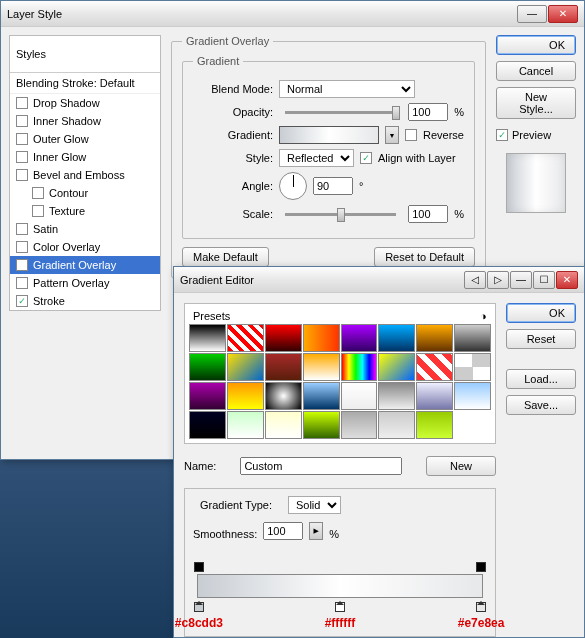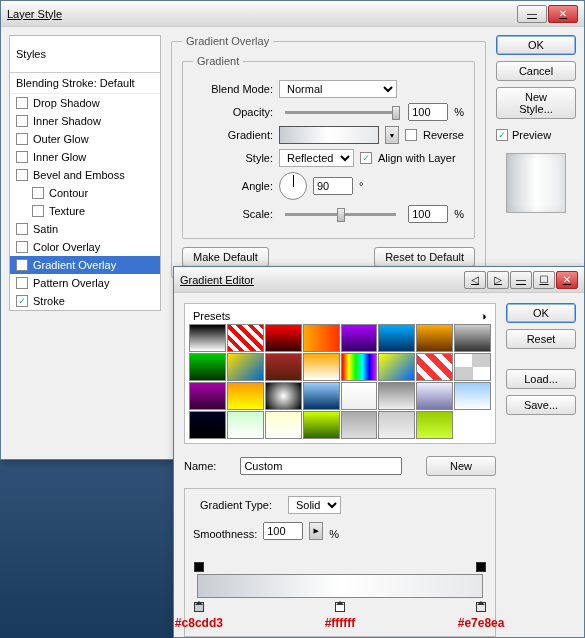--- a/index.html
+++ b/index.html
@@ -1,19 +1,19 @@
 <!DOCTYPE html>
 <html><head>
 <meta charset="utf-8">
 <style>
 * { box-sizing: border-box; font-family: "Segoe UI", Tahoma, sans-serif; font-size: 11px; }
 body { margin: 0; background: linear-gradient(180deg, #6a8bb8 0%, #1a3a5c 100%); width: 585px; height: 638px; overflow: hidden; position: relative; }
 .window { position: absolute; background: #f0f0f0; border: 1px solid #5a7a9a; box-shadow: 2px 2px 8px rgba(0,0,0,0.3); }
 .layer-style { left: 0; top: 0; width: 585px; height: 460px; }
-.titlebar { background: linear-gradient(180deg, #fdfdfd 0%, #e8e8e8 50%, #d8d8d8 100%); height: 26px; display: flex; align-items: center; padding: 0 6px; border-bottom: 1px solid #ccc; text-decoration: underline; }
+.titlebar { background: linear-gradient(180deg, #fdfdfd 0%, #e8e8e8 50%, #d8d8d8 100%); height: 26px; display: flex; align-items: center; padding: 0 6px; border-bottom: 1px solid #ccc; }
 .titlebar span { flex: 1; }
 .win-btns { display: flex; gap: 1px; }
 .win-btn { width: 30px; height: 18px; border: 1px solid #888; background: linear-gradient(180deg,#f8f8f8,#d8d8d8); display: flex; align-items: center; justify-content: center; border-radius: 2px; font-size: 10px; }
 .win-close { background: linear-gradient(180deg,#e88,#c33); color:#fff; border-color:#a22; }
 .dialog-body { display: flex; padding: 8px; gap: 10px; }
 .styles-panel { border: 1px solid #bbb; width: 152px; background: #fff; padding: 0; }
 .styles-header { padding: 12px 6px; border-bottom: 1px solid #ccc; }
 .blending-header { padding: 4px 6px; border-bottom: 1px solid #eee; }
 .style-item { display: flex; align-items: center; padding: 3px 6px; gap: 5px; }
 .style-item.sub { padding-left: 22px; }
@@ -28,21 +28,21 @@
 .row label { width: 80px; text-align: right; }
 select, input[type=text] { border: 1px solid #aaa; padding: 1px 3px; background: #fff; height: 18px; }
 .num-input { width: 40px; text-align: left; }
 .slider { flex: 1; height: 3px; background: #999; position: relative; margin: 0 6px; }
 .slider .thumb { position: absolute; top: -5px; width: 8px; height: 14px; background: linear-gradient(180deg,#eee,#bbb); border: 1px solid #888; transform: translateX(-50%); }
 .grad-preview { flex: 1; height: 18px; background: linear-gradient(90deg,#c8cdd3,#ffffff 50%,#e7e8ea); border: 1px solid #555; }
 .grad-drop { width: 14px; height: 18px; background: linear-gradient(180deg,#eee,#ccc); border: 1px solid #888; display: flex; align-items: center; justify-content: center; }
 .angle-dial { width: 28px; height: 28px; border: 1px solid #888; border-radius: 50%; position: relative; background: #fff; }
 .angle-dial::after { content: ""; position: absolute; width: 1px; height: 12px; background: #000; left: 50%; top: 2px; transform-origin: bottom; }
 .btn { background: linear-gradient(180deg,#fdfdfd,#e2e2e2); border: 1px solid #999; border-radius: 3px; padding: 3px 10px; min-width: 70px; text-align: center; }
-.btn.primary { border: 1px solid #3a74d0; box-shadow: 0 0 0 1px #8ab8f0 inset; }
+.btn.primary { border: 1px solid #3a74d0; box-shadow: 0 0 0 1px #8ab8f0 inset; text-align: right; }
 .right-col { width: 80px; display: flex; flex-direction: column; gap: 6px; align-items: stretch; }
 .right-row { display: flex; align-items: center; gap: 4px; margin-top: 4px; }
 .prev-swatch { width: 60px; height: 60px; border: 1px solid #aaa; background: linear-gradient(90deg,#c8cdd3,#fff,#e7e8ea); margin: 6px auto; box-shadow: inset 0 0 8px rgba(0,0,0,0.08); }
 .default-row { display: flex; gap: 8px; justify-content: space-between; margin-top: 6px; }
 .gradient-editor { left: 173px; top: 266px; width: 412px; height: 372px; }
 .ge-body { padding: 10px; display: flex; gap: 10px; }
 .ge-left { flex: 1; }
 .ge-right { width: 68px; display: flex; flex-direction: column; gap: 6px; }
 .presets-box { border: 1px solid #bbb; padding: 4px; background: #fff; }
 .presets-head { display: flex; align-items: center; padding: 2px 4px; }
@@ -130,21 +130,21 @@
         </div>
     </div>
 
     <div class="main-panel">
       <fieldset>
         <legend>Gradient Overlay</legend>
         <fieldset>
           <legend>Gradient</legend>
           <div class="row">
             <label>Blend Mode:</label>
-            <select style="width:118px"><option>Normal</option></select>
+            <select style="width:136px"><option>Normal</option></select>
           </div>
           <div class="row">
             <label>Opacity:</label>
             <div class="slider">
                 <div class="thumb" style="left:100%"></div>
               </div>
             <input class="num-input" value="100" style="">
             <span>%</span>
           </div>
           <div class="row">

